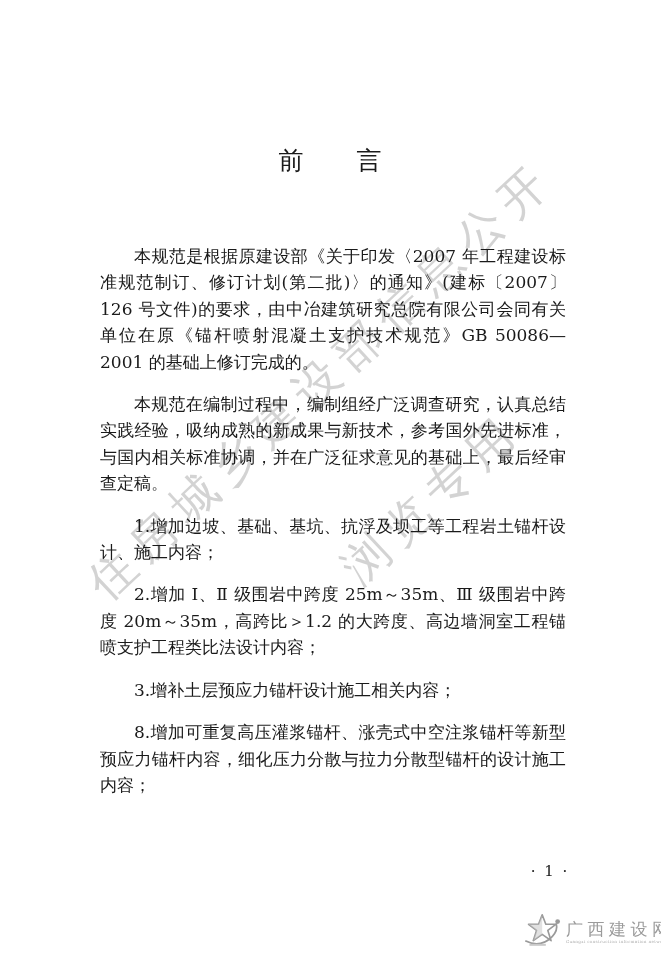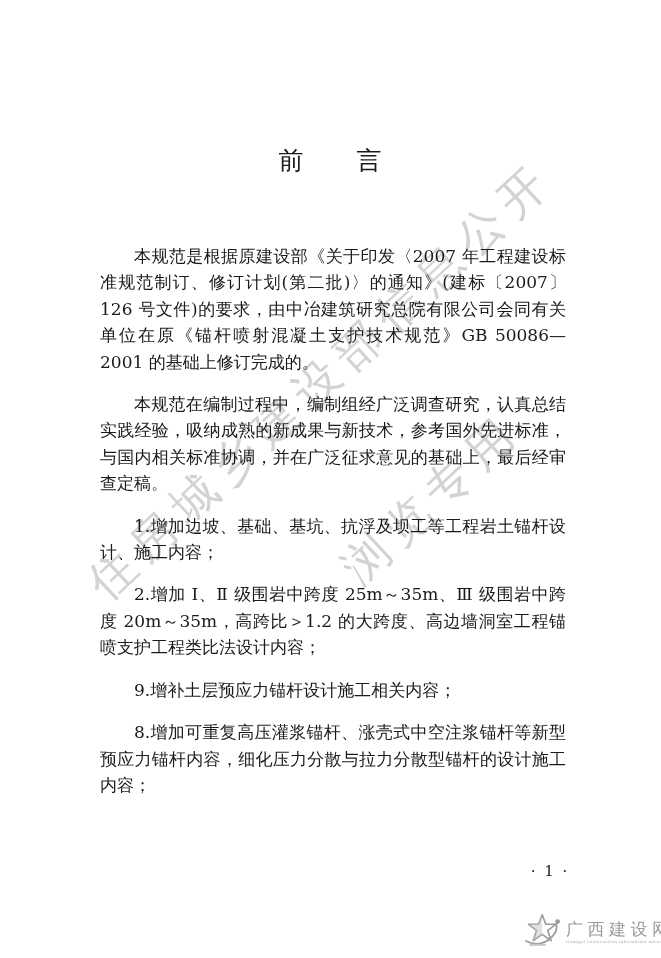--- a/index.html
+++ b/index.html
@@ -93,21 +93,21 @@
   <div class="watermark-line wm1">住房城乡建设部信息公开</div>
   <div class="watermark-line wm2">浏览专用</div>
 
   <div class="doc-title">前　　言</div>
 
   <div class="body-text">
     <p>本规范是根据原建设部《关于印发〈2007 年工程建设标准规范制订、修订计划(第二批)〉的通知》(建标〔2007〕126 号文件)的要求，由中冶建筑研究总院有限公司会同有关单位在原《锚杆喷射混凝土支护技术规范》GB 50086—2001 的基础上修订完成的。</p>
     <p>本规范在编制过程中，编制组经广泛调查研究，认真总结实践经验，吸纳成熟的新成果与新技术，参考国外先进标准，与国内相关标准协调，并在广泛征求意见的基础上，最后经审查定稿。</p>
     <p>1.增加边坡、基础、基坑、抗浮及坝工等工程岩土锚杆设计、施工内容；</p>
     <p>2.增加 Ⅰ、Ⅱ 级围岩中跨度 25m～35m、Ⅲ 级围岩中跨度 20m～35m，高跨比＞1.2 的大跨度、高边墙洞室工程锚喷支护工程类比法设计内容；</p>
-    <p>9.增补土层预应力锚杆设计施工相关内容；</p>
+    <p>3.增补土层预应力锚杆设计施工相关内容；</p>
     <p>8.增加可重复高压灌浆锚杆、涨壳式中空注浆锚杆等新型预应力锚杆内容，细化压力分散与拉力分散型锚杆的设计施工内容；</p>
   </div>
 
   <div class="page-number">· 1 ·</div>
 
   <div class="site-logo">
     <svg class="logo-star" viewBox="0 0 44 44" xmlns="http://www.w3.org/2000/svg">
       <path d="M20 3 L24 13.5 L35 13.5 L26.2 20.3 L29.8 31.5 L20 24.6 L10.2 31.5 L13.8 20.3 L5 13.5 L16 13.5 Z" fill="#ffffff" stroke="#9a9a9a" stroke-width="1.8" stroke-linejoin="round"></path>
       <path d="M20 3 L20 24.6 L10.2 31.5 L13.8 20.3 L5 13.5 L16 13.5 Z" fill="#c9c9c9" opacity="0.55"></path>
       <path d="M2 32 Q 18 40 31 27 Q 37.5 20.5 35.5 13" fill="none" stroke="#9a9a9a" stroke-width="1.9" stroke-linecap="round"></path>

